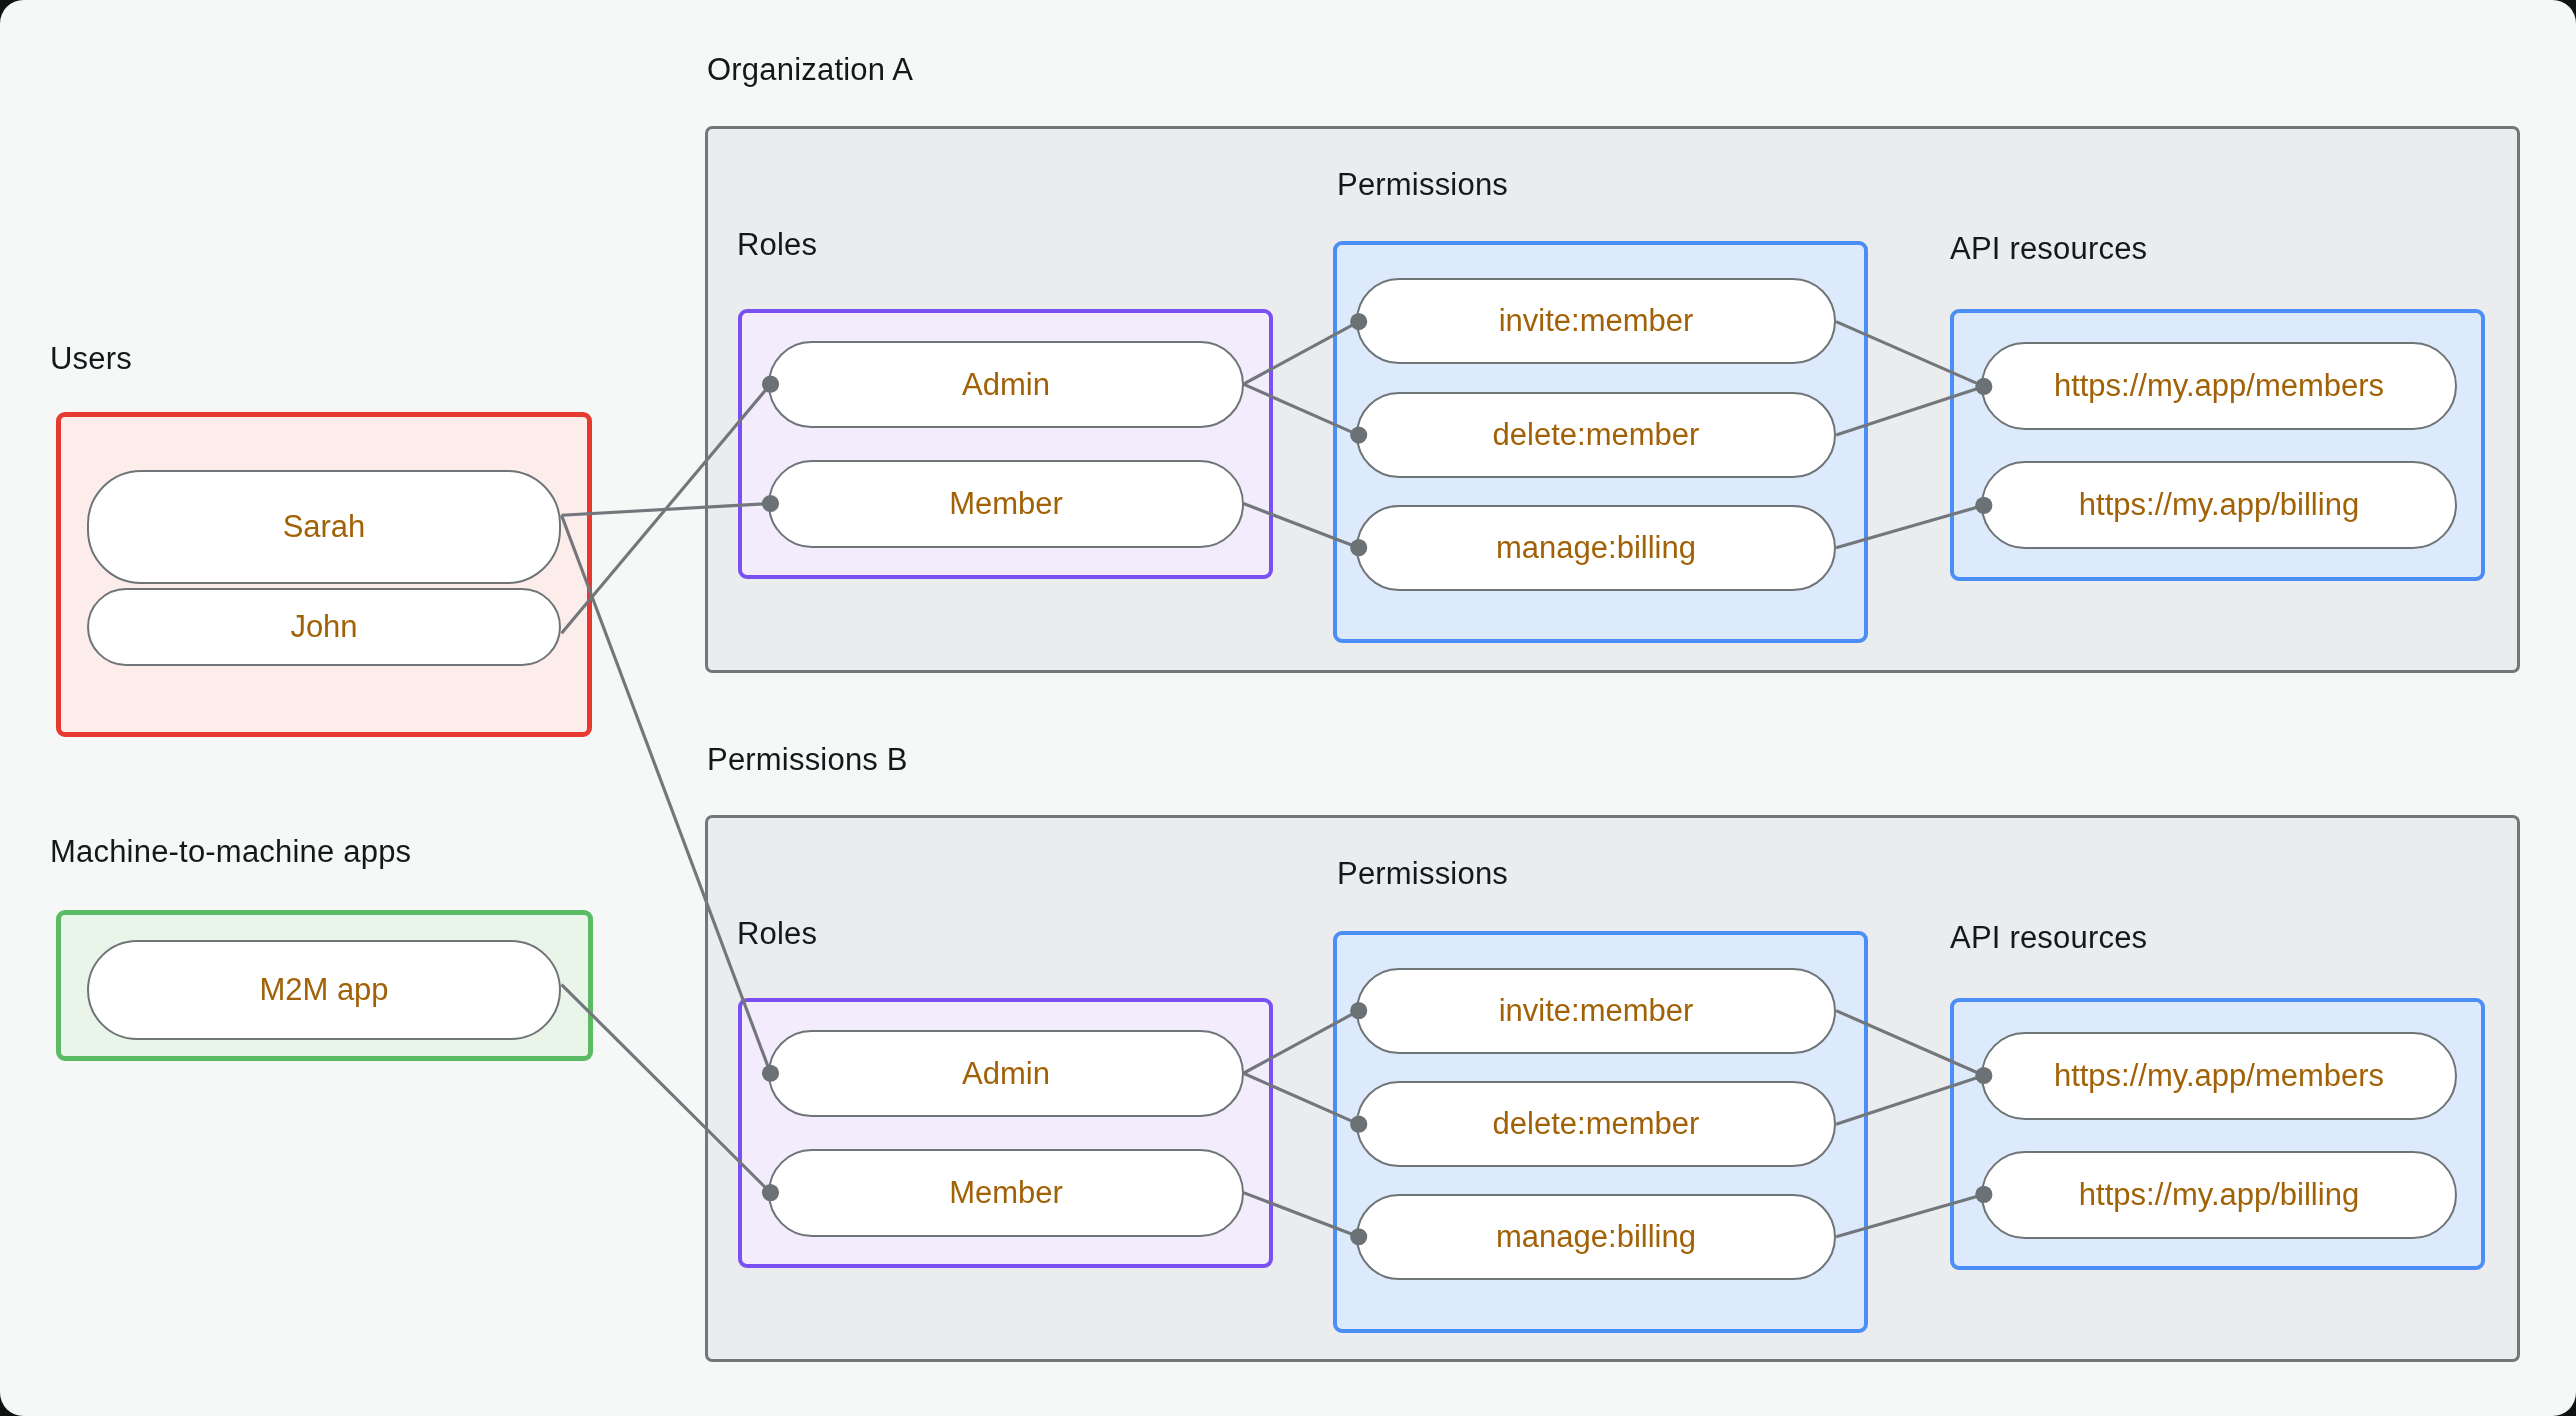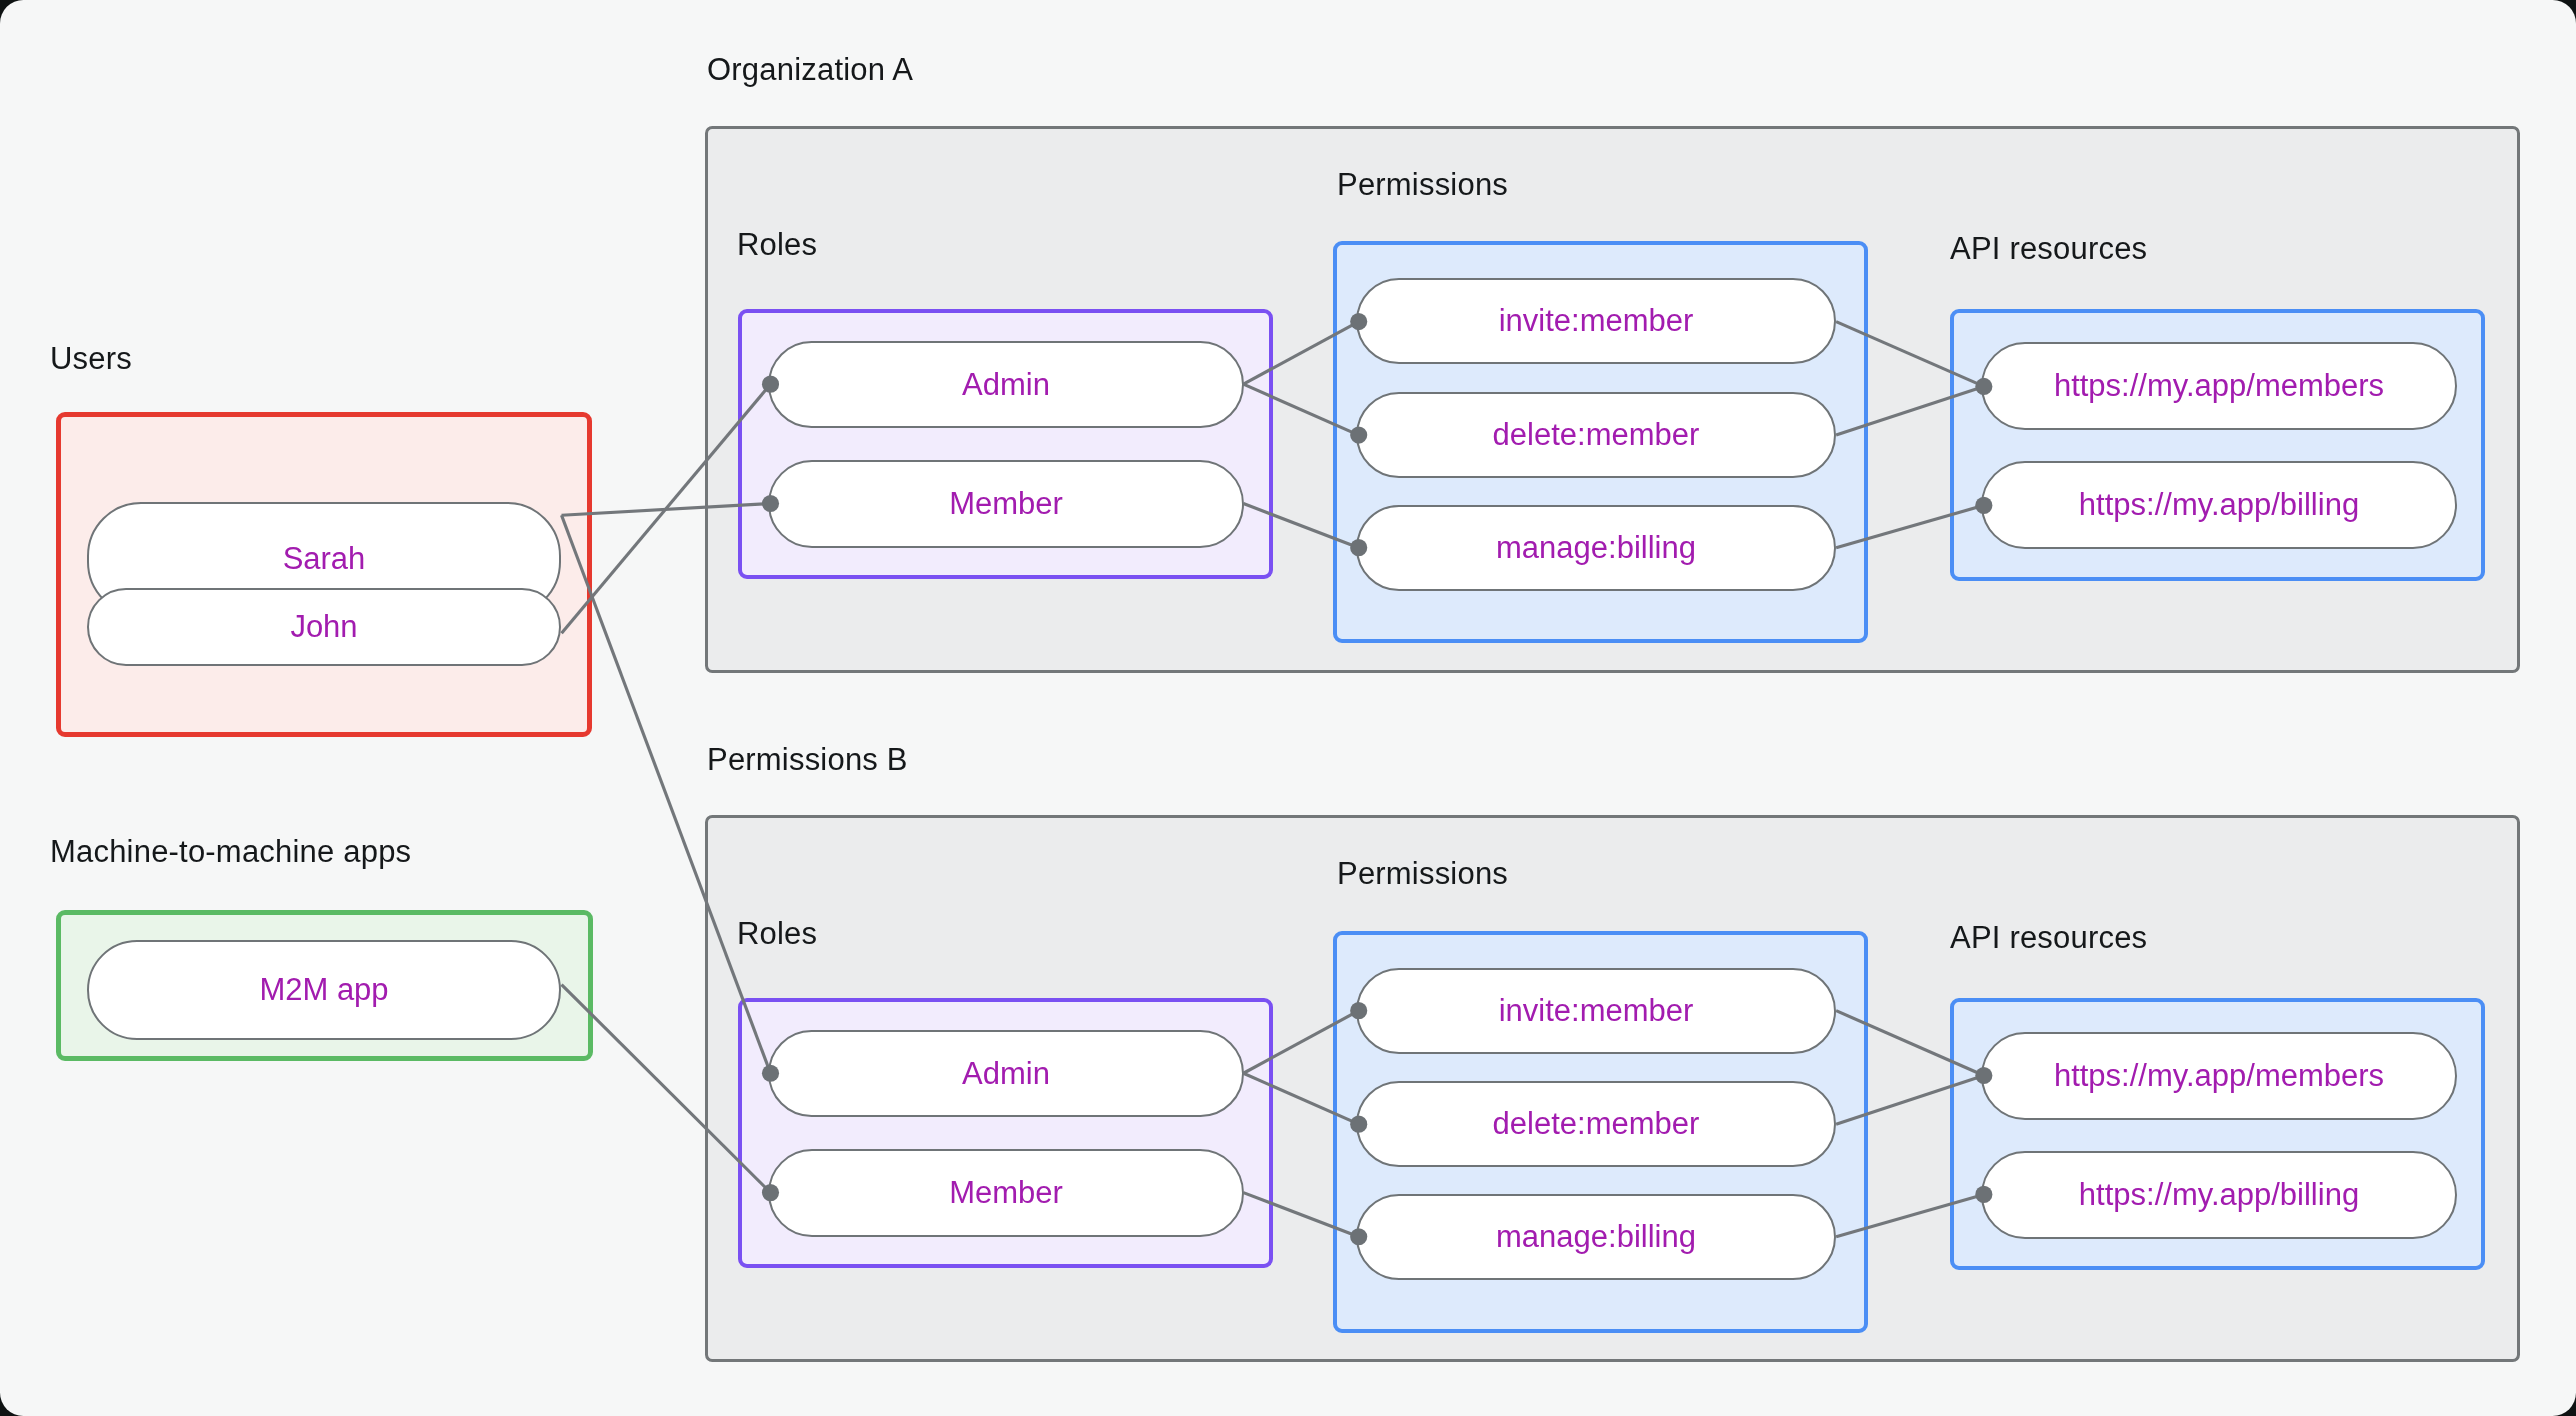--- a/index.html
+++ b/index.html
@@ -35,21 +35,21 @@
   #lbl-roles-a{left:737px;top:227px;}
   #lbl-roles-b{left:737px;top:916px;}
   #lbl-perm-a{left:1337px;top:167px;}
   #lbl-perm-b{left:1337px;top:856px;}
   #lbl-api-a{left:1950px;top:231px;}
   #lbl-api-b{left:1950px;top:920px;}
   .pill{
     position:absolute;box-sizing:border-box;background:#ffffff;
     border:2.7px solid #6f7477;border-radius:54px;
     display:flex;align-items:center;justify-content:center;
-    font-size:31px;color:#a21caf;
+    font-size:31px;color:#a16207;
   }
   #edges{position:absolute;left:0;top:0;z-index:5;pointer-events:none;}
 </style>
 </head>
 <body>
 
 <div class="page">
 
   <div class="gbox" id="box-users"></div>
   <div class="gbox" id="box-m2m"></div>
@@ -66,21 +66,21 @@
   <div class="lbl" id="lbl-m2m">Machine-to-machine apps</div>
   <div class="lbl" id="lbl-org-a">Organization A</div>
   <div class="lbl" id="lbl-org-b">Permissions B</div>
   <div class="lbl" id="lbl-roles-a">Roles</div>
   <div class="lbl" id="lbl-roles-b">Roles</div>
   <div class="lbl" id="lbl-perm-a">Permissions</div>
   <div class="lbl" id="lbl-perm-b">Permissions</div>
   <div class="lbl" id="lbl-api-a">API resources</div>
   <div class="lbl" id="lbl-api-b">API resources</div>
 
-  <div class="pill" id="n-user-sarah" style="left: 87px; top: 470px; width: 474px; height: 114px; margin-top: 32px;">Sarah</div>
+  <div class="pill" id="n-user-sarah" style="left: 87px; top: 470px; width: 474px; height: 114px;">Sarah</div>
   <div class="pill" id="n-user-john" style="left: 87px; top: 588px; width: 474px; height: 78px;">John</div>
   <div class="pill" id="n-m2m-app" style="left: 87px; top: 940px; width: 474px; height: 100px;">M2M app</div>
 
   <div class="pill" id="n-a-admin" style="left: 768px; top: 341px; width: 476px; height: 87px;">Admin</div>
   <div class="pill" id="n-a-member" style="left: 768px; top: 460px; width: 476px; height: 88px;">Member</div>
   <div class="pill" id="n-a-invite" style="left: 1356px; top: 278px; width: 480px; height: 86px;">invite:member</div>
   <div class="pill" id="n-a-delete" style="left: 1356px; top: 392px; width: 480px; height: 86px;">delete:member</div>
   <div class="pill" id="n-a-manage" style="left: 1356px; top: 505px; width: 480px; height: 86px;">manage:billing</div>
   <div class="pill" id="n-a-members" style="left: 1981px; top: 342px; width: 476px; height: 88px;">https://my.app/members</div>
   <div class="pill" id="n-a-billing" style="left: 1981px; top: 461px; width: 476px; height: 88px;">https://my.app/billing</div>

